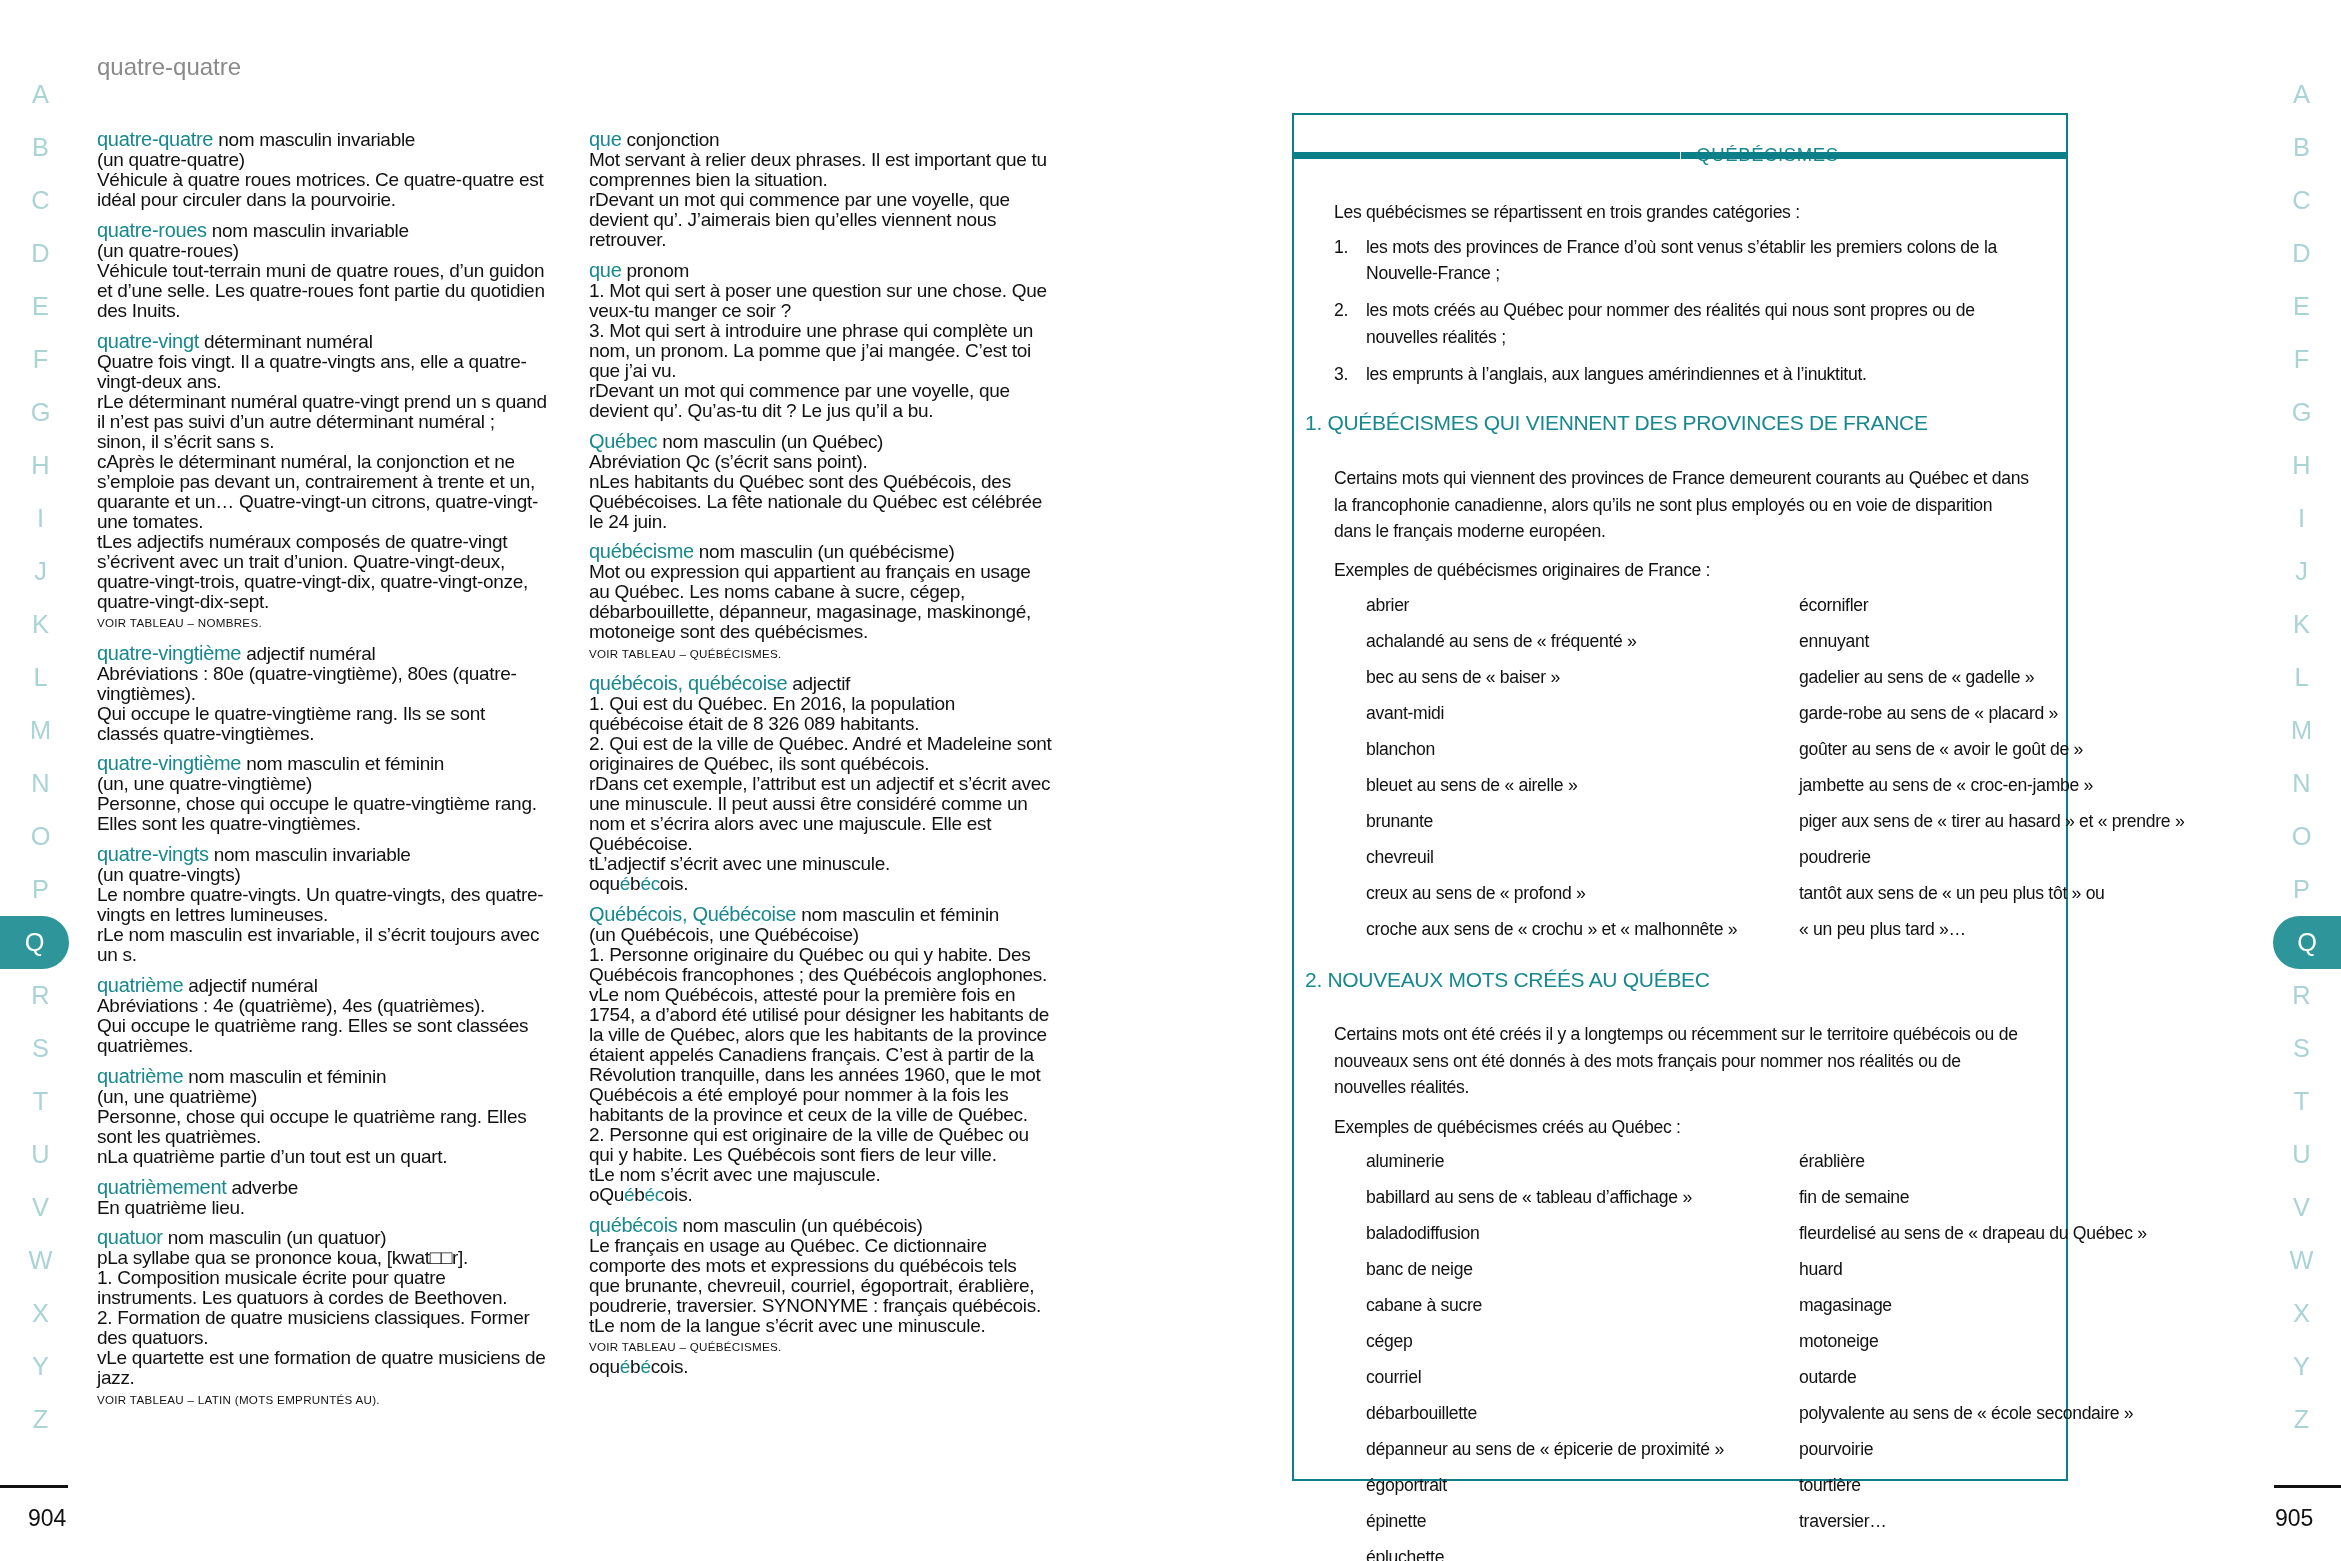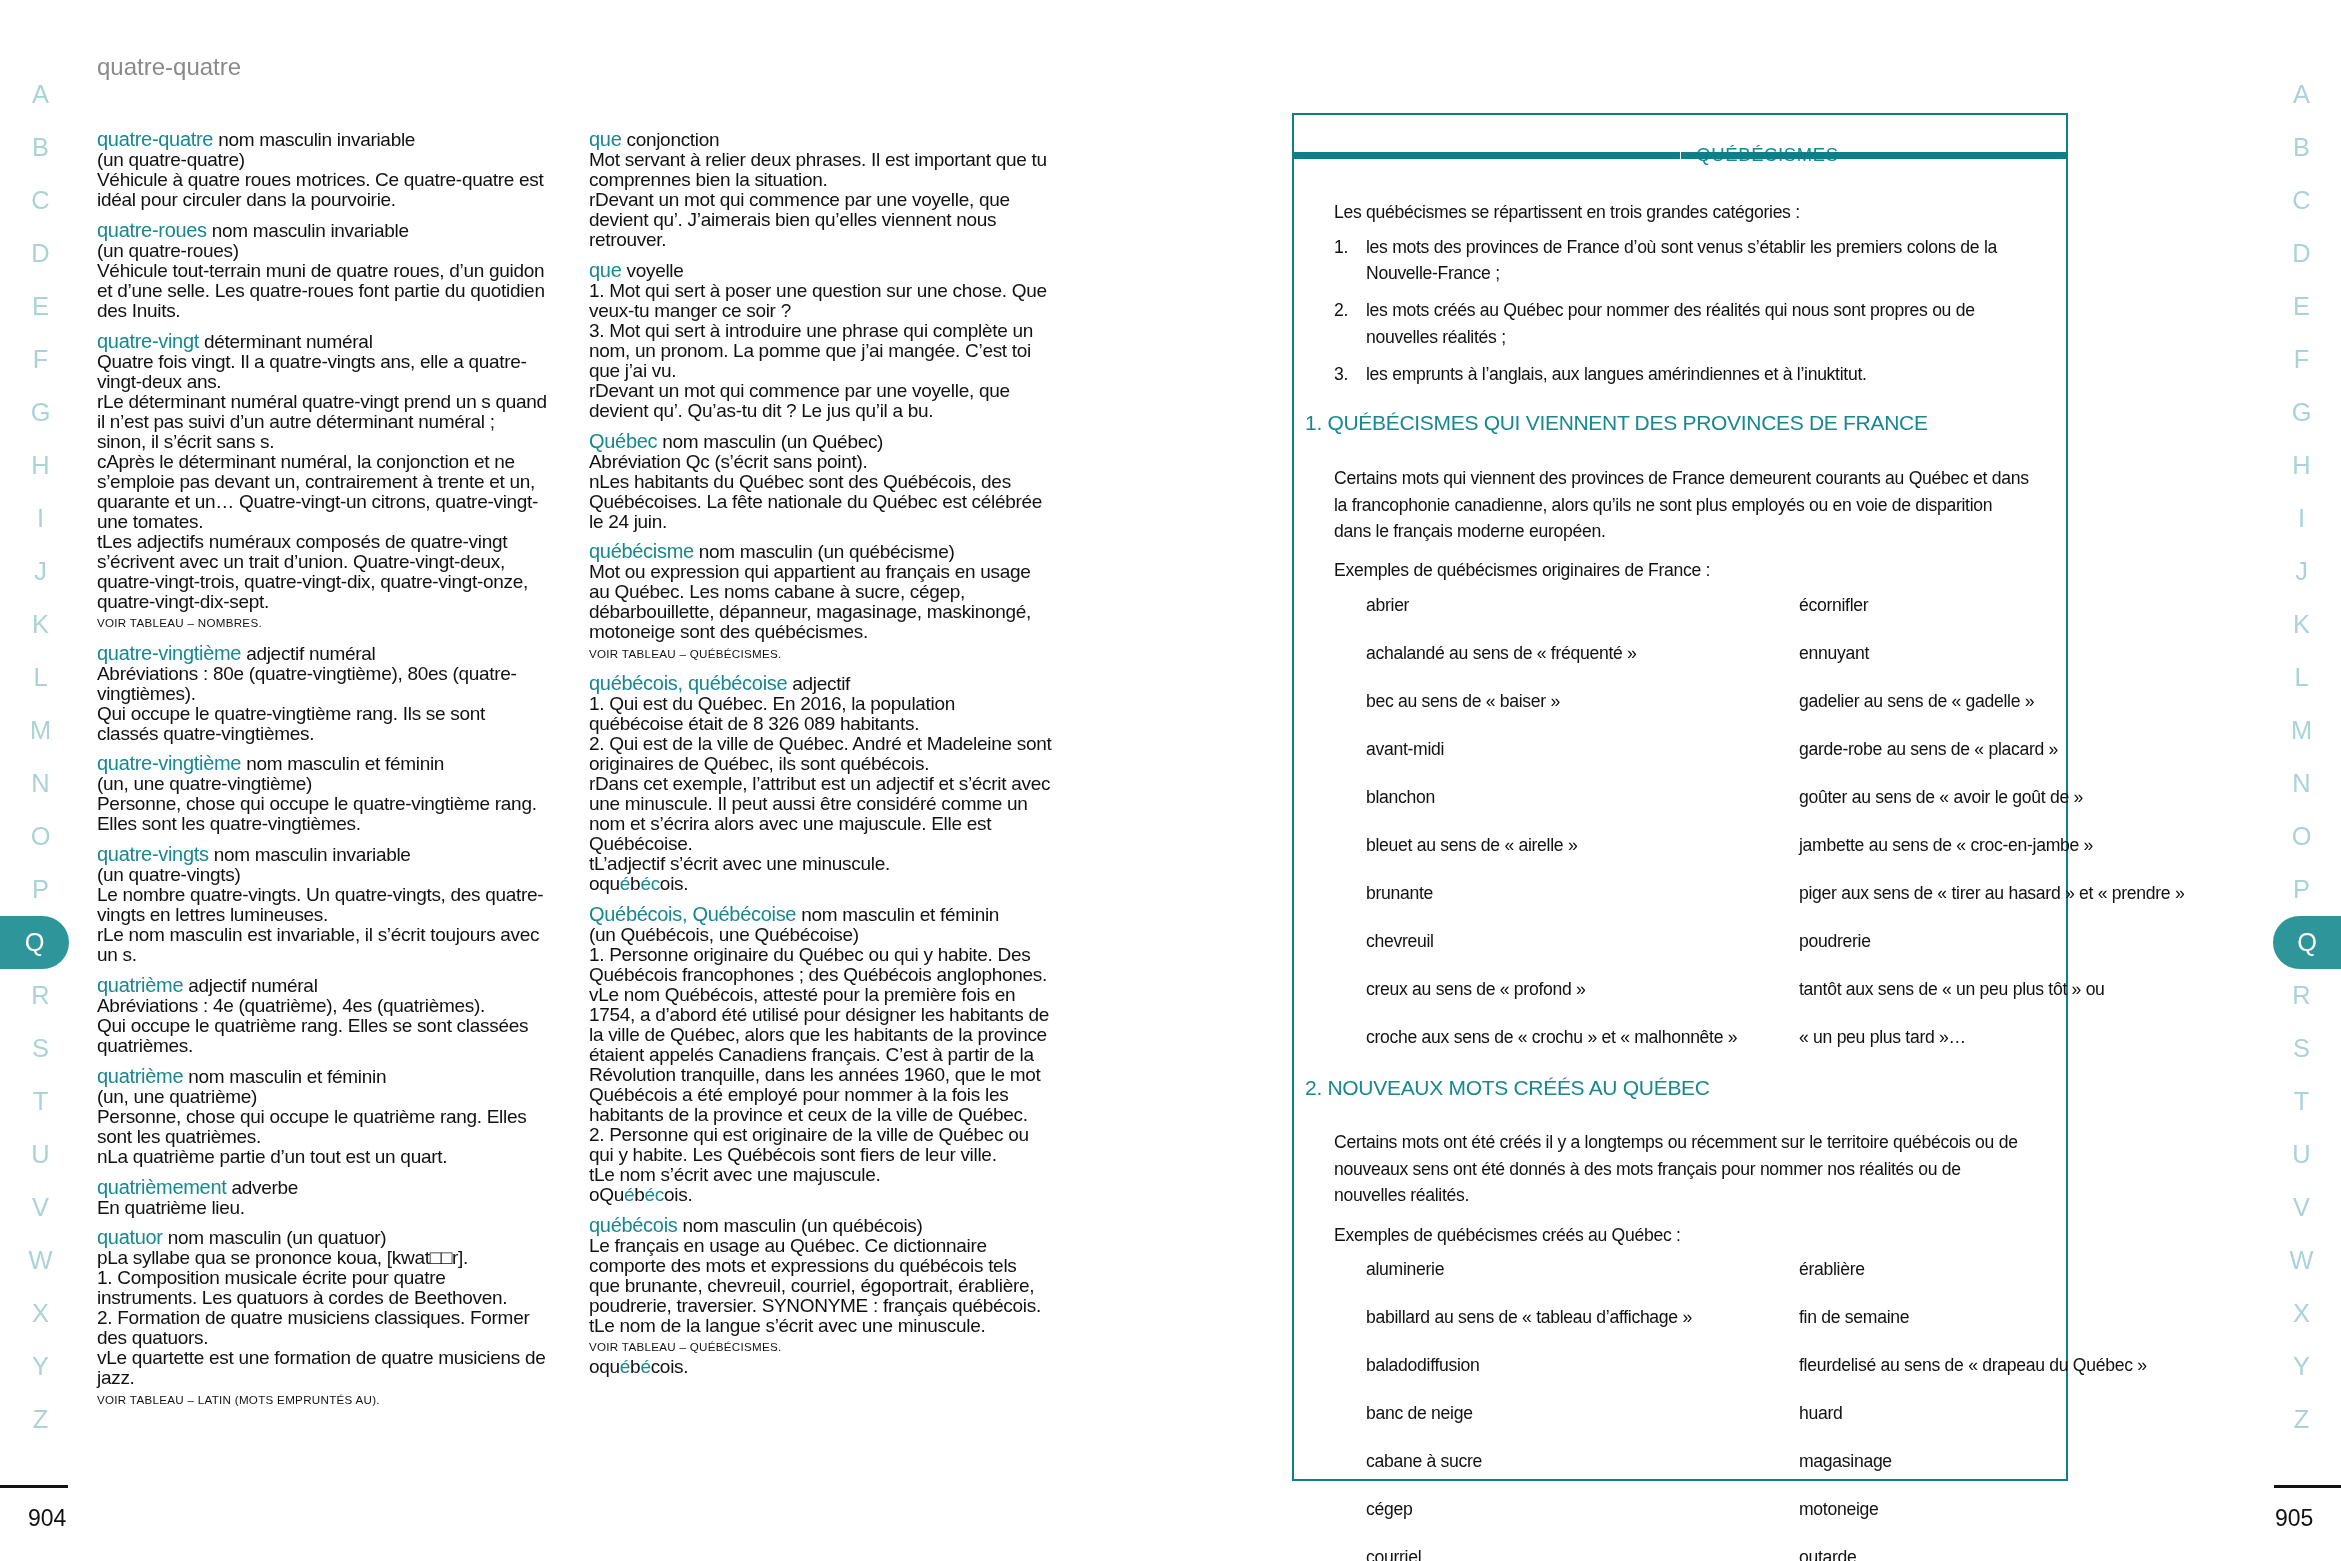--- a/index.html
+++ b/index.html
@@ -35,21 +35,21 @@
   .box-head .title { position:absolute; left:386px; width:175px; text-align:center; top:0;
                      color:#17888f; font-size:18.5px; letter-spacing:0.6px; }
   .box-body { position:absolute; left:40px; right:35px; top:84px; font-size:17.6px; line-height:26.6px; letter-spacing:-0.3px; }
   .box-body p { margin:0 0 5.8px 0; }
   .box-body ol { margin:8px 0 0 0; padding:0; list-style:none; }
   .box-body ol li { display:flex; margin-bottom:10.4px; }
   .box-body ol li .n { width:32px; flex:none; }
   .sec-title { color:#17888f; font-size:21px; margin:36px 0 0 -29px; letter-spacing:-0.3px; }
   .sec-text { margin:28px 0 0 0; line-height:26.6px; }
   .examples-label { margin-top:12.7px; }
-  .ex-grid { display:grid; grid-template-columns:433px 1fr; margin-left:32px; margin-top:4.6px; row-gap:16px; }
+  .ex-grid { display:grid; grid-template-columns:433px 1fr; margin-left:32px; margin-top:4.6px; row-gap:4px; }
   .ex-grid div { height:32px; line-height:32px; white-space:nowrap; }
 </style>
 </head>
 <body>
 
 <div class="alpha left" id="alpha-left">
     <div class="letter">A</div>
     <div class="letter">B</div>
     <div class="letter">C</div>
     <div class="letter">D</div>
@@ -167,21 +167,21 @@
       <span class="voir">VOIR TABLEAU – LATIN (MOTS EMPRUNTÉS AU).</span>
     </div>
   </div>
 <div class="col c2" id="col2">
     <div class="entry">
       <span class="line"><span class="hw">que</span> <span class="pos">conjonction</span></span>
       <span class="line">Mot servant à relier deux phrases. Il est important que tu comprennes bien la situation.</span>
       <span class="line">rDevant un mot qui commence par une voyelle, que devient qu’. J’aimerais bien qu’elles viennent nous retrouver.</span>
     </div>
     <div class="entry">
-      <span class="line"><span class="hw">que</span> <span class="pos">voyelle</span></span>
+      <span class="line"><span class="hw">que</span> <span class="pos">pronom</span></span>
       <span class="line">1. Mot qui sert à poser une question sur une chose. Que veux-tu manger ce soir ?</span>
       <span class="line">3. Mot qui sert à introduire une phrase qui complète un nom, un pronom. La pomme que j’ai mangée. C’est toi que j’ai vu.</span>
       <span class="line">rDevant un mot qui commence par une voyelle, que devient qu’. Qu’as-tu dit ? Le jus qu’il a bu.</span>
     </div>
     <div class="entry">
       <span class="line"><span class="hw">Québec</span> <span class="pos">nom masculin (un Québec)</span></span>
       <span class="line">Abréviation Qc (s’écrit sans point).</span>
       <span class="line">nLes habitants du Québec sont des Québécois, des Québécoises. La fête nationale du Québec est célébrée le 24 juin.</span>
     </div>
     <div class="entry">

